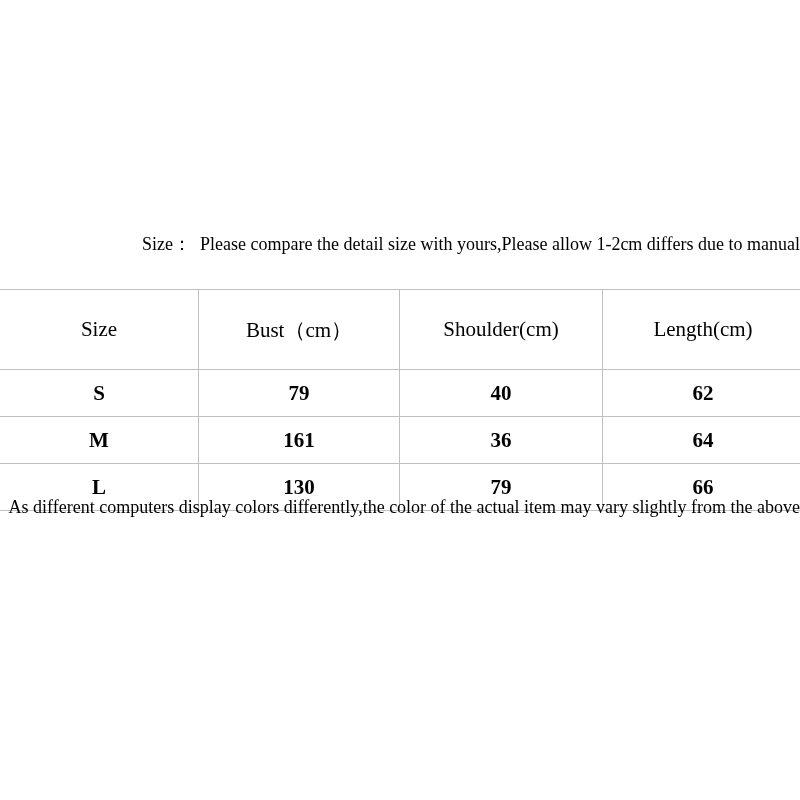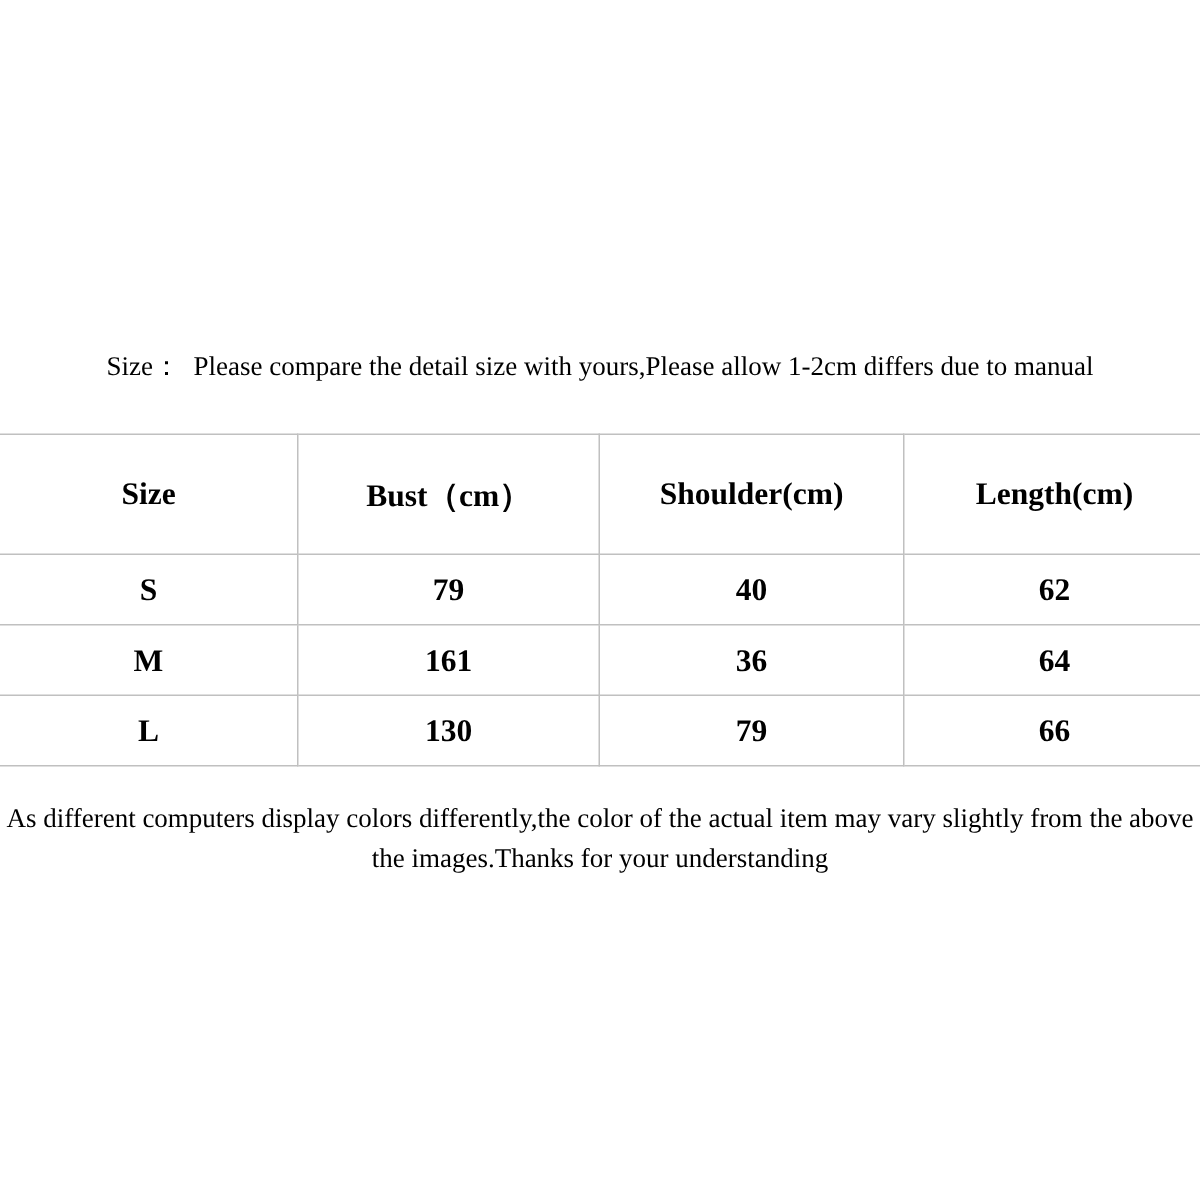--- a/index.html
+++ b/index.html
@@ -19,29 +19,29 @@
     position: absolute;
     top: 0; left: 0;
     width: 800px;
     height: 800px;
     background: #ffffff;
   }
   .note {
     position: absolute;
     left: 0;
     width: 800px;
-    text-align: center;
+    text-align: right;
     font-size: 18px;
     line-height: 27px;
   }
   .note-line {
     white-space: pre;
   }
   #size-note { top: 231px; }
-  #color-note { top: 532px; }
+  #color-note { top: 494px; }
 
   table.size-table {
     position: absolute;
     top: 289px;
     left: 0;
     width: 800px;
     border-collapse: collapse;
     table-layout: fixed;
     text-align: center;
     font-weight: bold;
@@ -55,21 +55,21 @@
     vertical-align: middle;
     text-align: center;
   }
   table.size-table th:last-child,
   table.size-table td:last-child {
     border-right: none;
   }
   table.size-table thead th {
     border-top: 1px solid #c0c0c0;
     height: 79px;
-    font-weight: bold;
+    font-weight: normal;
   }
   table.size-table tbody td {
     height: 46px;
   }
   table.size-table th:nth-child(1), table.size-table td:nth-child(1) { width: 198px; }
   table.size-table th:nth-child(2), table.size-table td:nth-child(2) { width: 200px; }
   table.size-table th:nth-child(3), table.size-table td:nth-child(3) { width: 202px; }
   table.size-table th:nth-child(4), table.size-table td:nth-child(4) { width: 200px; }
 </style>
 </head>
@@ -107,16 +107,15 @@
         <td>L</td>
         <td>130</td>
         <td>79</td>
         <td>66</td>
       </tr>
     </tbody>
   </table>
 
   <div class="note" id="color-note">
     <div class="note-line">As different computers display colors differently,the color of the actual item may vary slightly from the above</div>
-    <div class="note-line">the images.Thanks for your understanding</div>
   </div>
 
 </div>
 
 </body></html>

